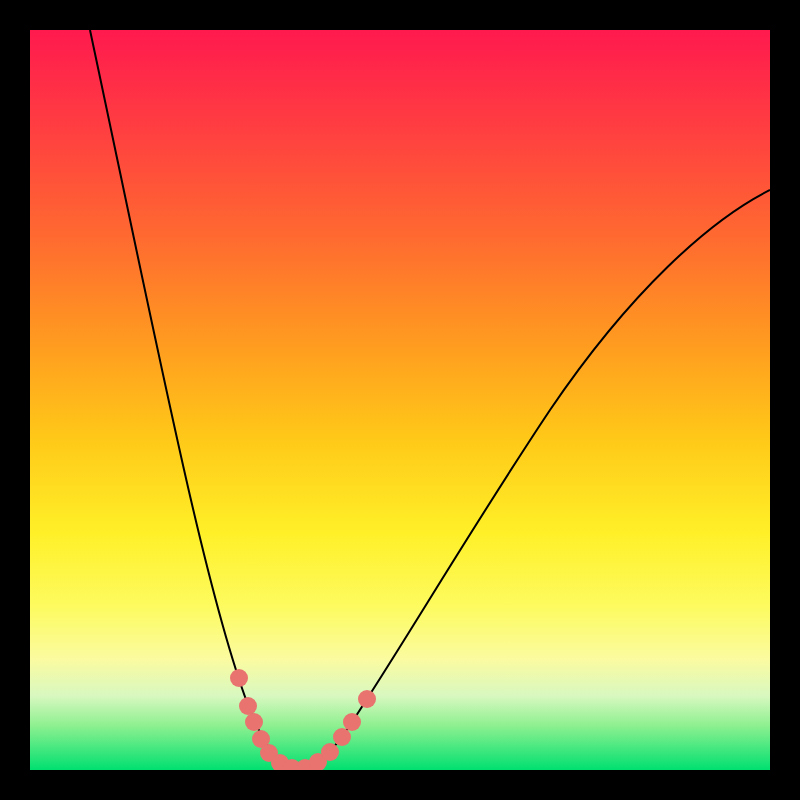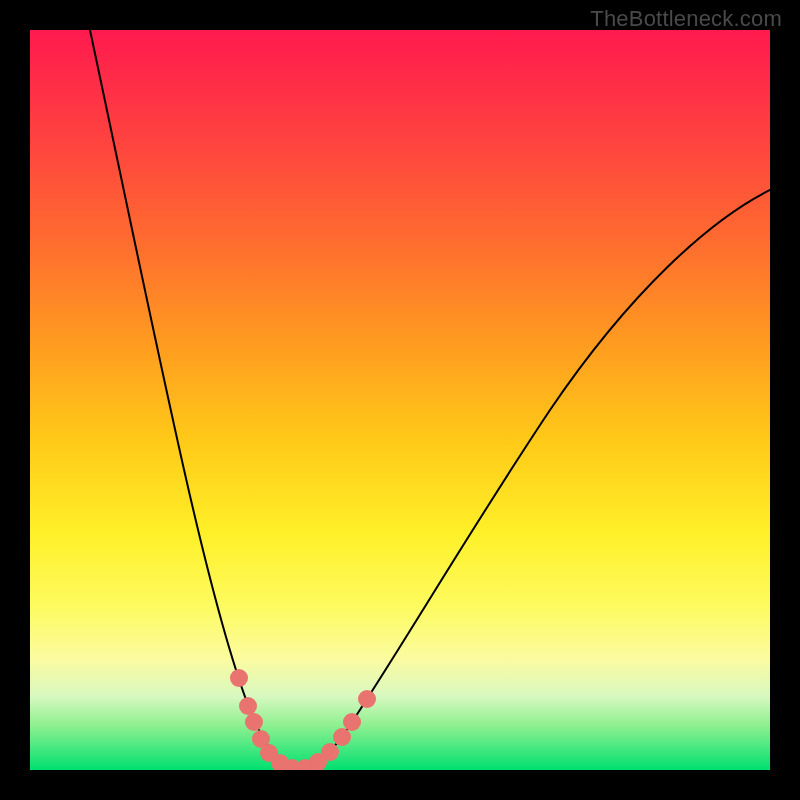--- a/index.html
+++ b/index.html
@@ -86,14 +86,13 @@
           <circle cx="275" cy="738" r="9" fill="#e9736f"></circle>
           <circle cx="288" cy="732" r="9" fill="#e9736f"></circle>
           <circle cx="300" cy="722" r="9" fill="#e9736f"></circle>
           <circle cx="312" cy="707" r="9" fill="#e9736f"></circle>
           <circle cx="322" cy="692" r="9" fill="#e9736f"></circle>
           <circle cx="337" cy="669" r="9" fill="#e9736f"></circle>
         </g>
     </svg>
   </div>
 
-  <div class="watermark">TheBottleneck.com</div>
 </div>
 
 </body></html>

